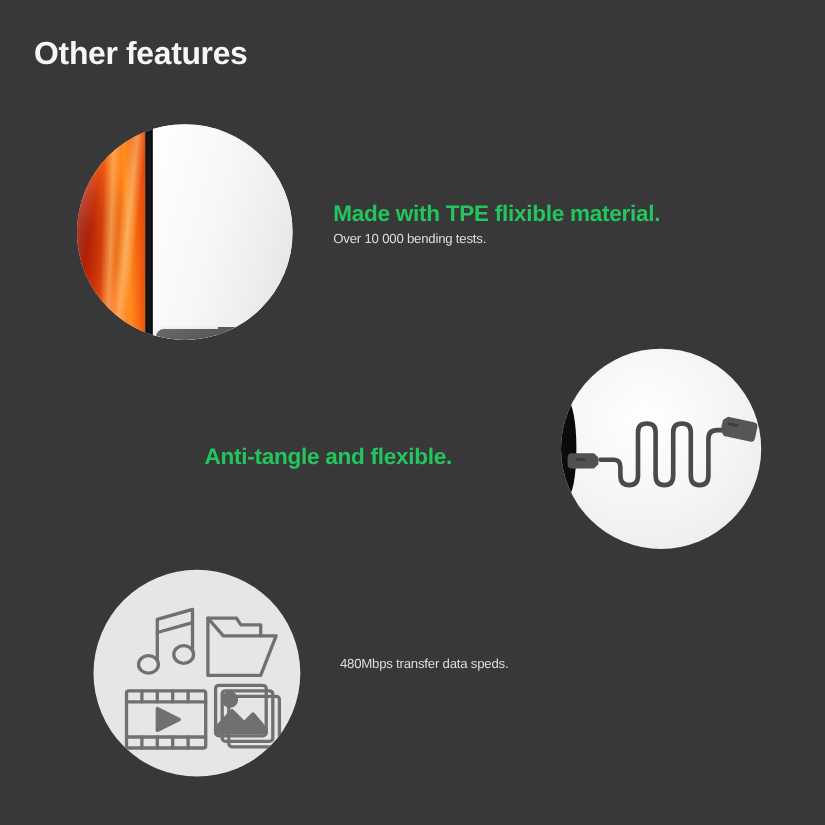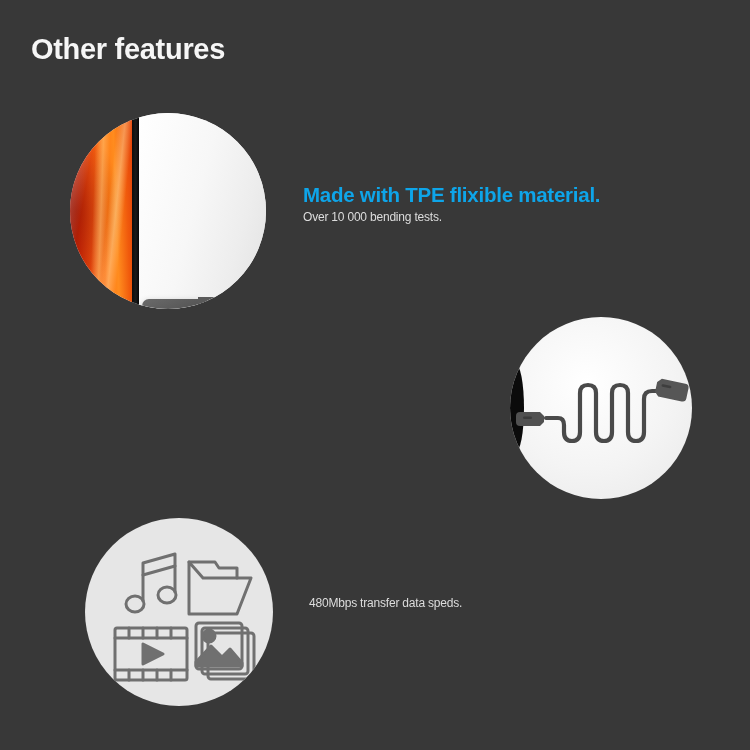--- a/index.html
+++ b/index.html
@@ -34,21 +34,21 @@
     letter-spacing: -0.3px;
     line-height: 1.1;
     white-space: nowrap;
   }
   .feature-text {
     position: absolute;
   }
   .feature-title {
     font-size: 20.5px;
     font-weight: bold;
-    color: #0ea5e9;
+    color: #22c55e;
     letter-spacing: -0.25px;
     line-height: 1.25;
     white-space: nowrap;
   }
   .feature-sub {
     font-size: 12px;
     font-weight: normal;
     color: #DDDDDD;
     letter-spacing: -0.2px;
     line-height: 1.3;
@@ -217,20 +217,23 @@
         <rect x="13" y="99.5" width="9" height="2.6" rx="1.3" fill="#3C3C3C"></rect>
       </g>
 
       <g transform="translate(148,61) rotate(12)">
         <path d="M 4 0 L 28 0 Q 32 0 32 4 L 32 14 Q 32 18 28 18 L 4 18 L 0 14 L 0 4 Z" fill="#565656"></path>
         <rect x="5" y="5" width="10" height="2.6" rx="1.3" fill="#3E3E3E"></rect>
       </g>
     </svg>
   </div>
 
+  <div class="feature-text" id="text-tangle">
+    <div class="feature-title">Anti-tangle and flexible.</div>
+  </div>
 
   <div class="circle" id="circle-icons">
     <svg class="icons-svg" viewBox="0 0 188 188">
       <g fill="none" stroke="#707070" stroke-width="3" stroke-linejoin="round" stroke-linecap="round">
 
         <g>
           <path d="M 58 83 L 58 45 L 90 36 L 90 74"></path>
           <path d="M 58 57 L 90 48"></path>
           <ellipse cx="50" cy="86" rx="9" ry="8"></ellipse>
           <ellipse cx="82" cy="77" rx="9" ry="8"></ellipse>

